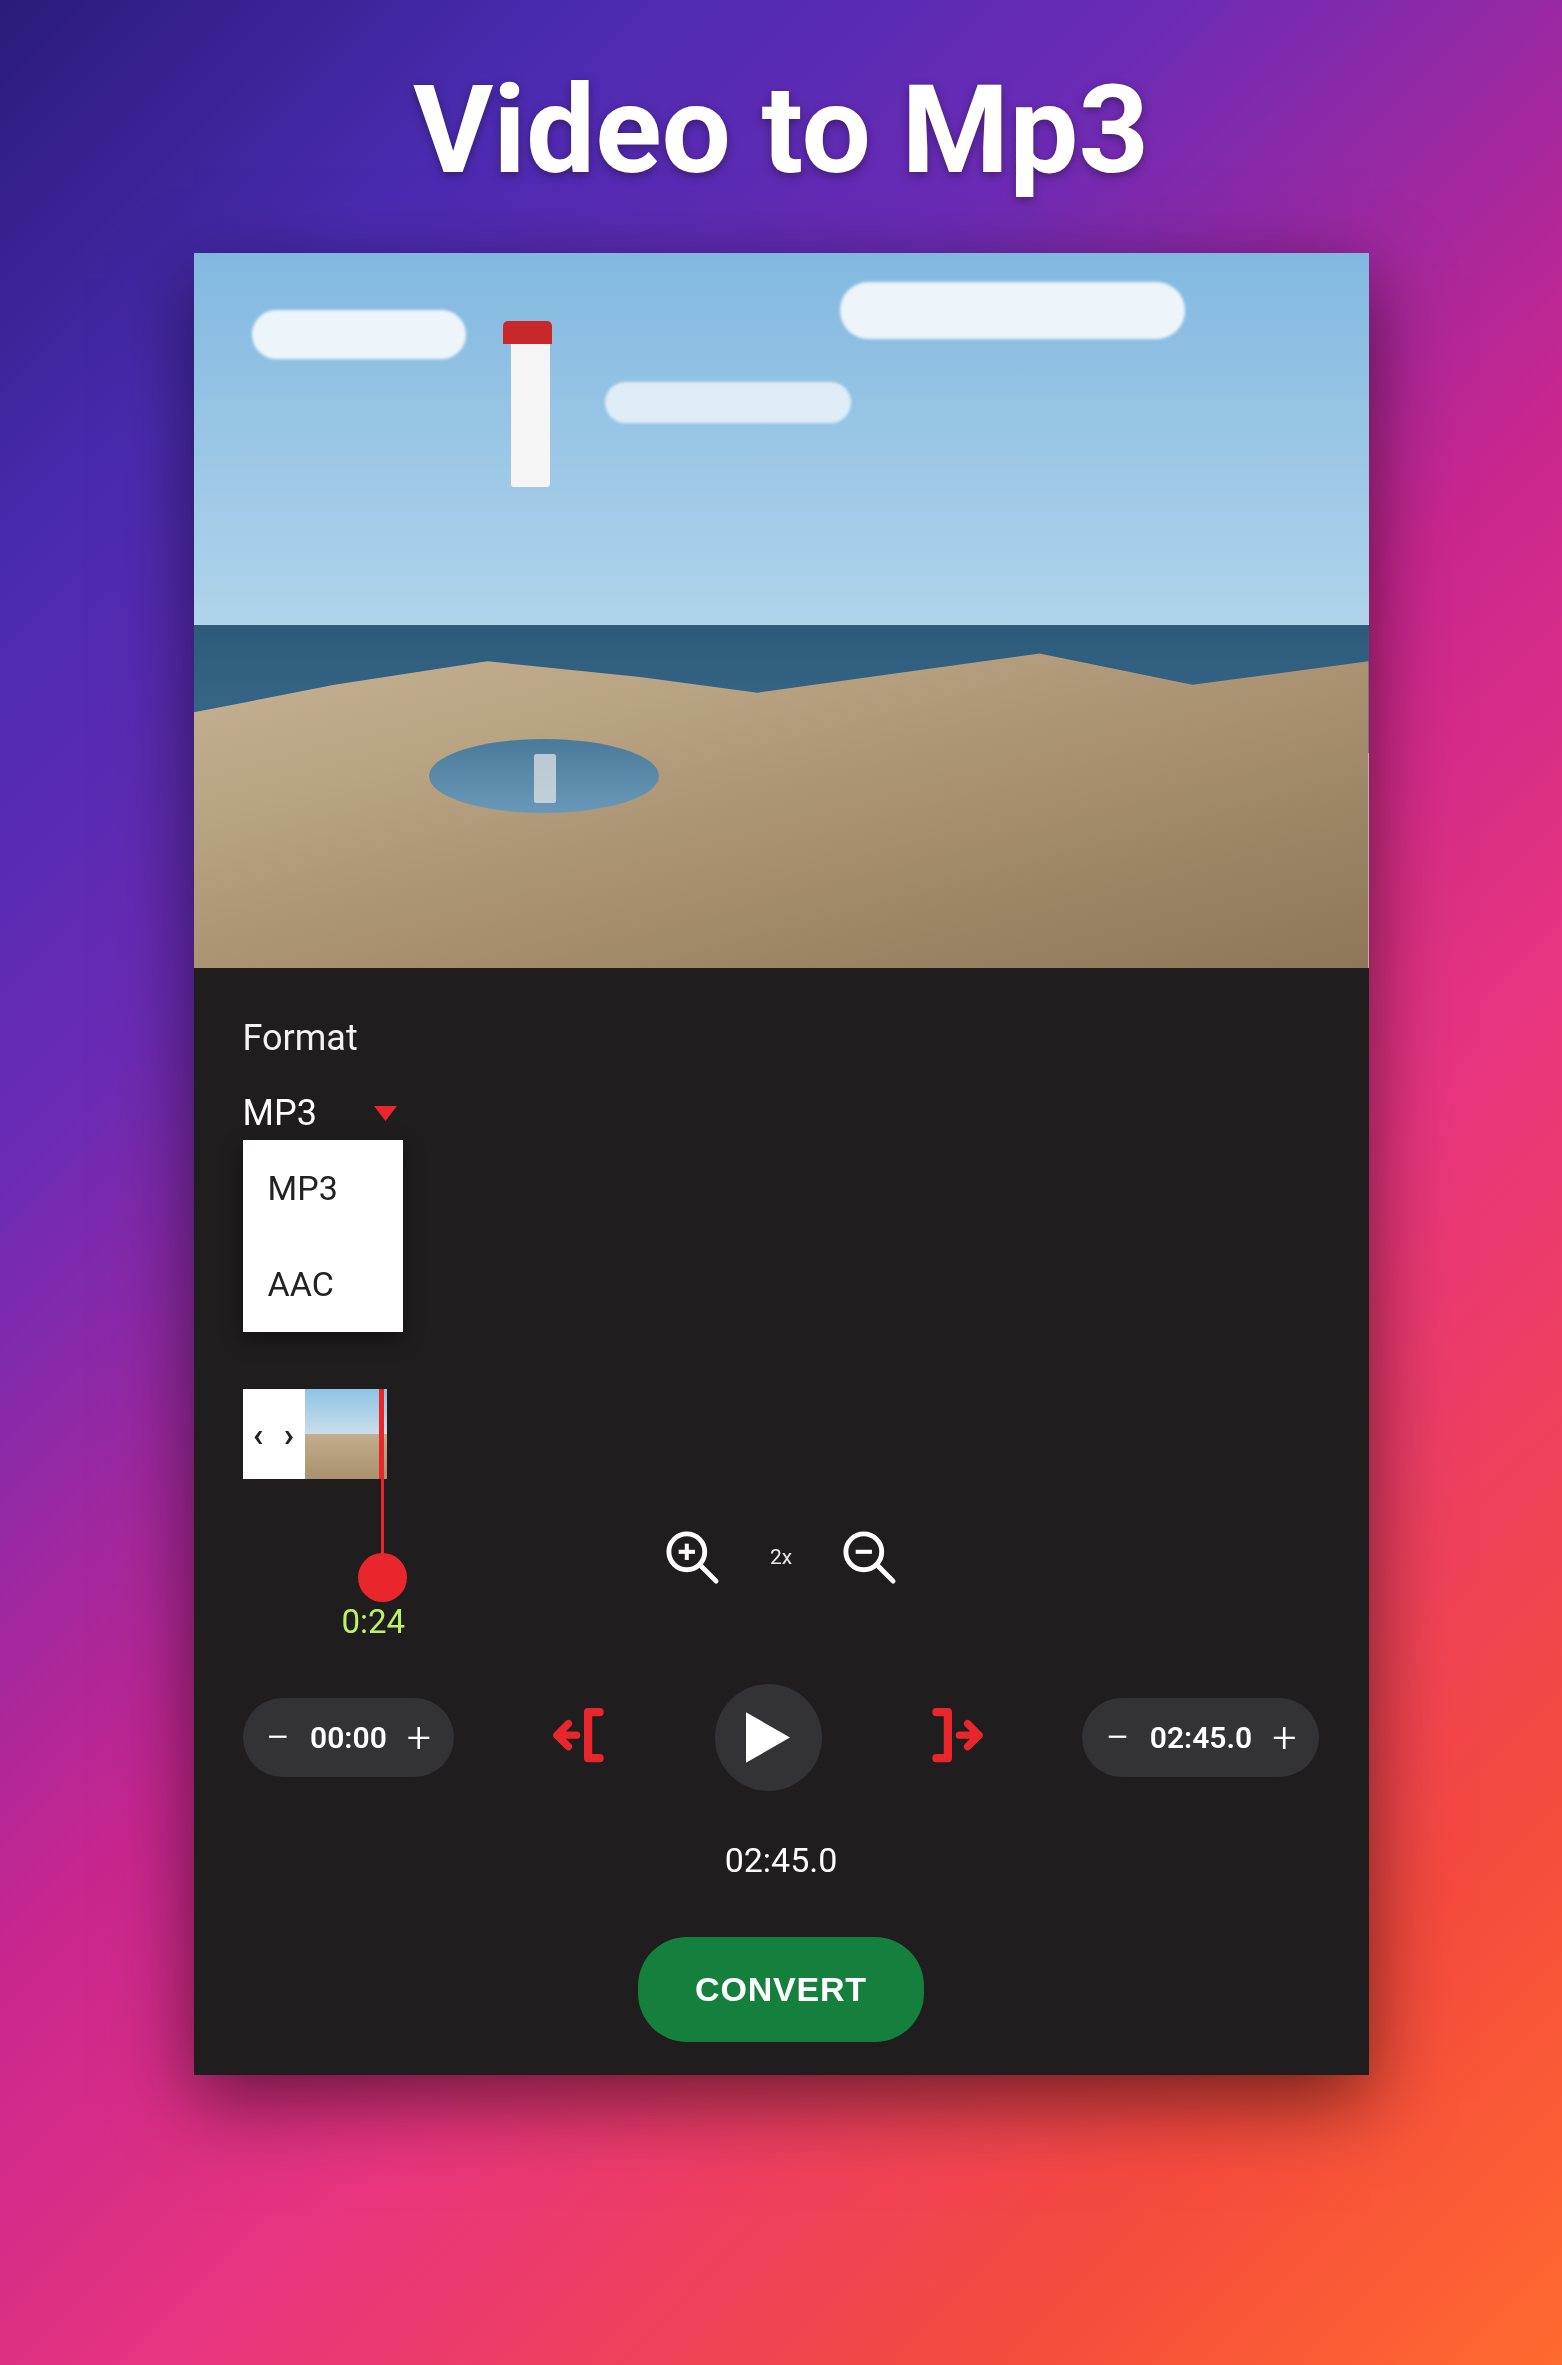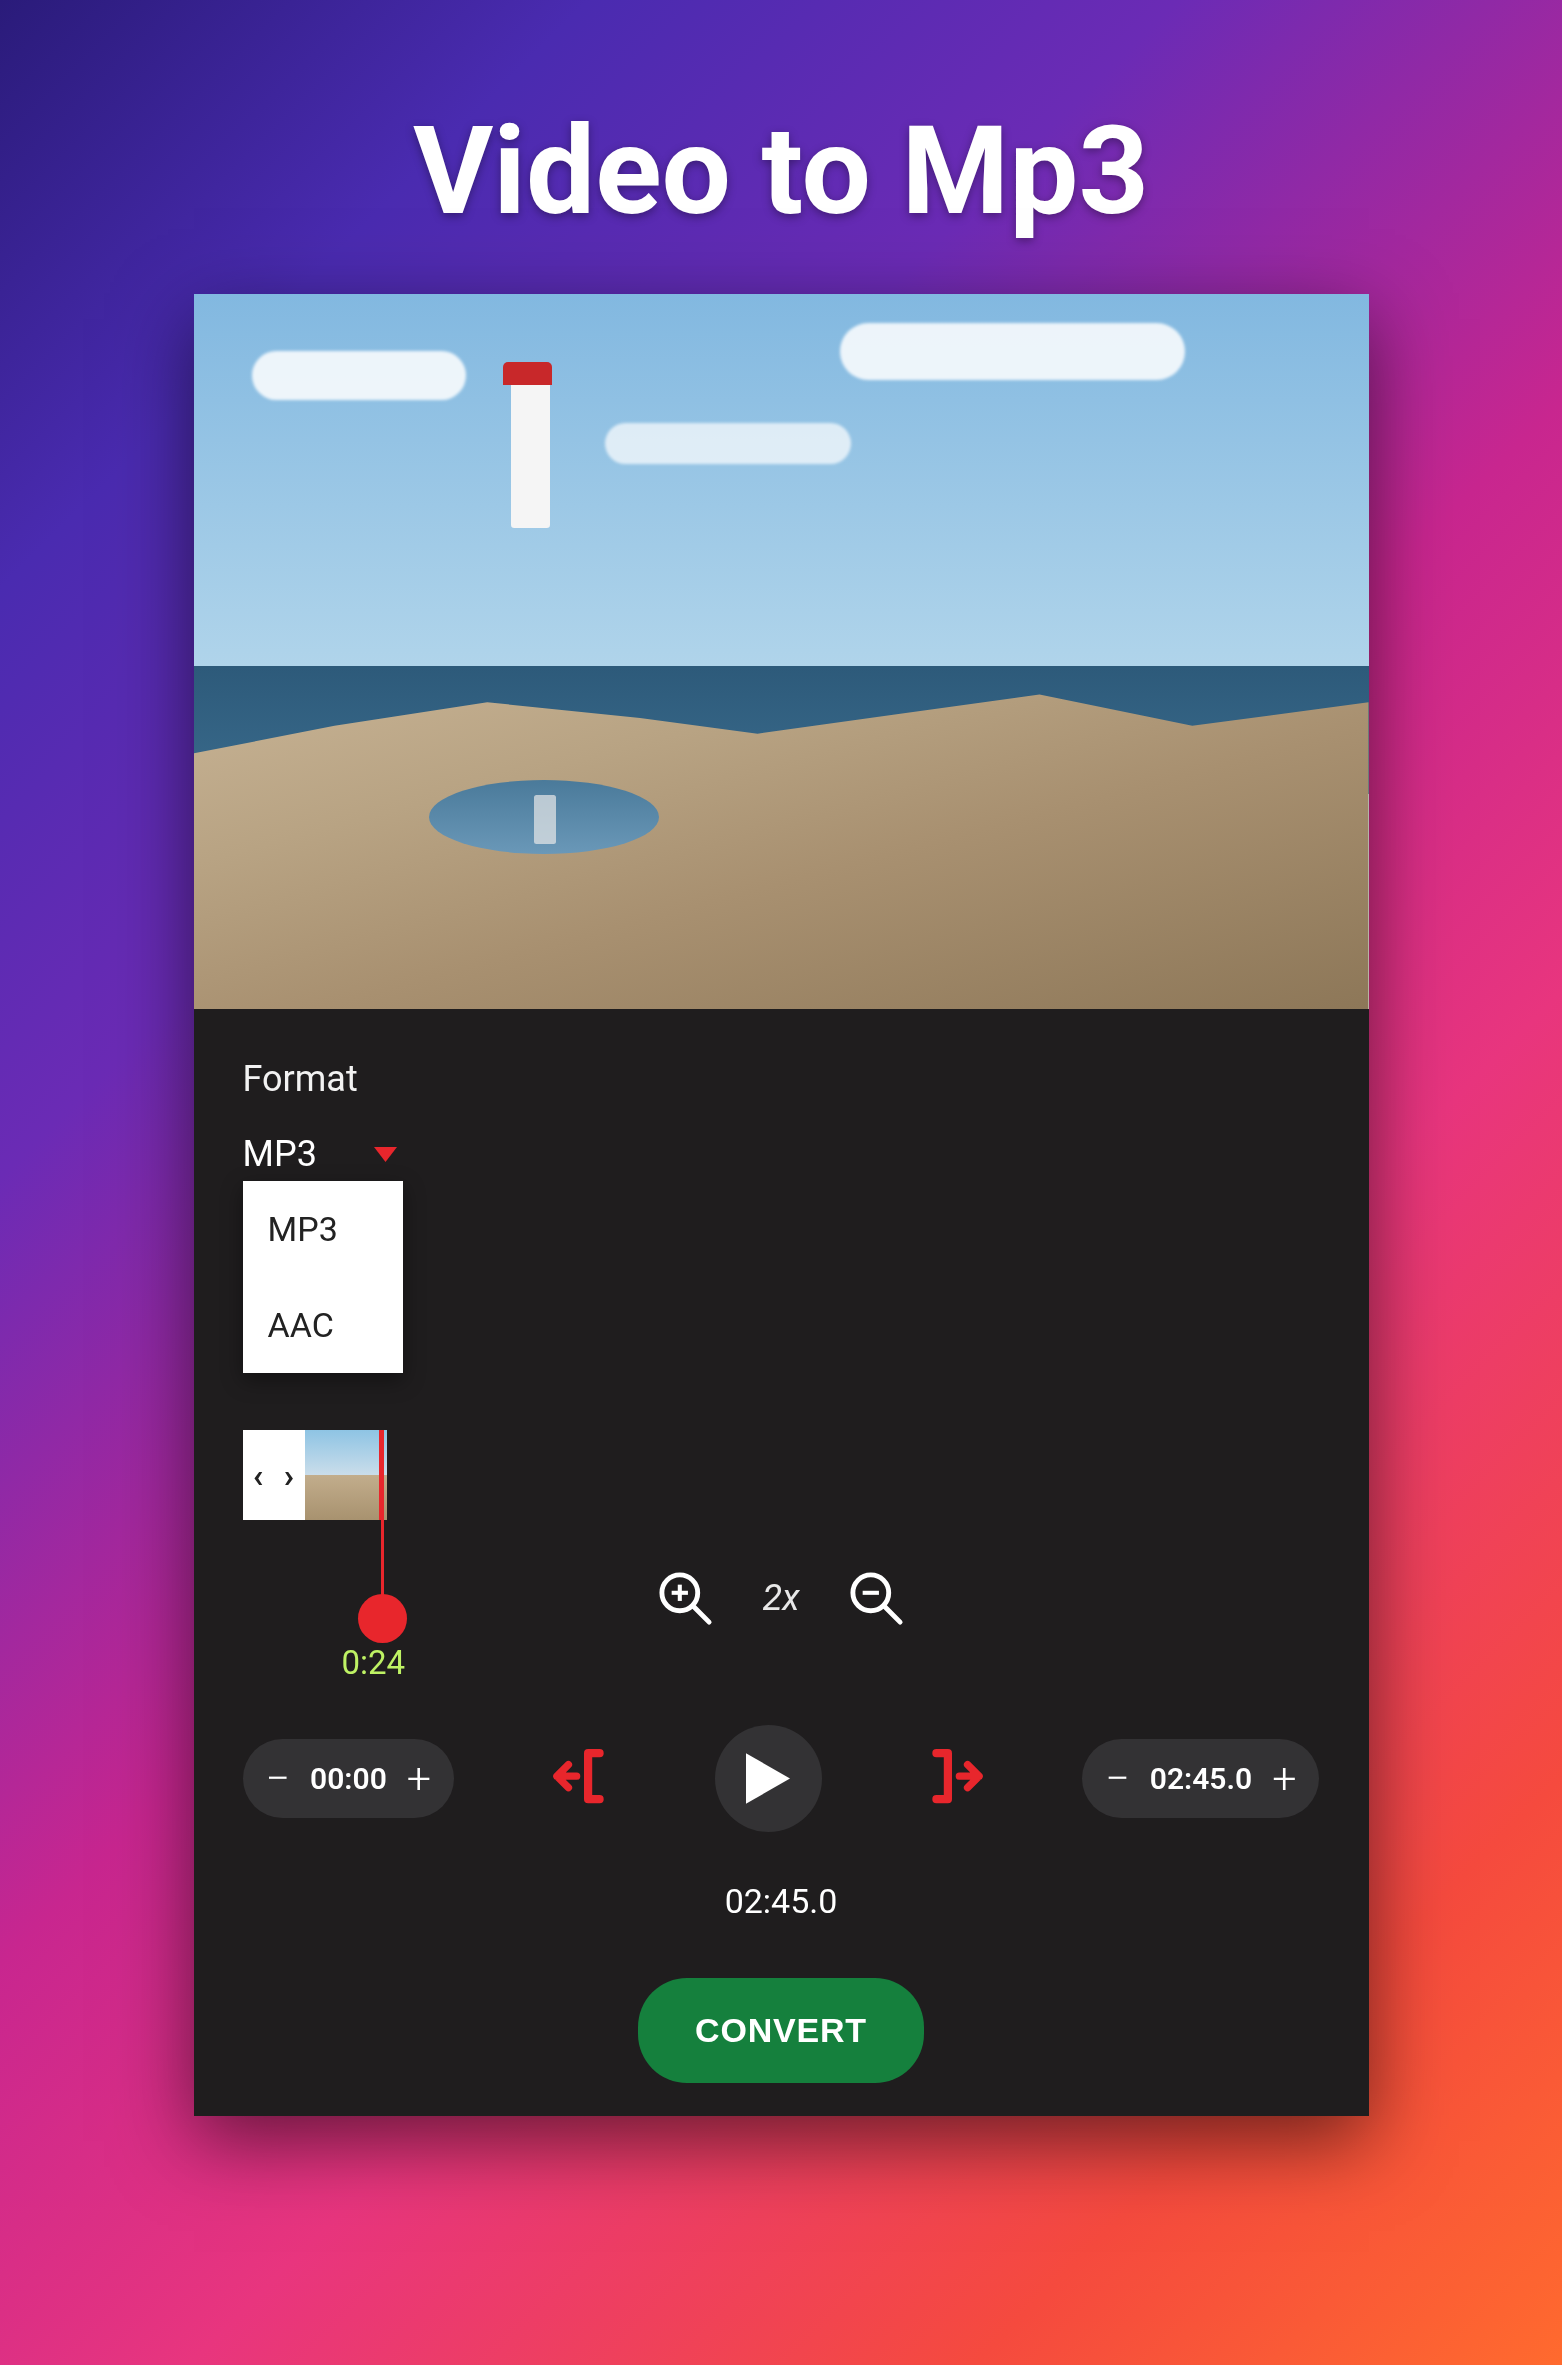--- a/index.html
+++ b/index.html
@@ -9,21 +9,21 @@
   background: linear-gradient(135deg, #2a1b7a 0%, #4a2bb0 15%, #6b2bb5 30%, #c8268f 50%, #e8357e 65%, #f54a3e 85%, #ff6a2e 100%);
   font-family: -apple-system, BlinkMacSystemFont, "Segoe UI", Roboto, Arial, sans-serif;
   display: flex;
   flex-direction: column;
   align-items: center;
 }
 .page-title {
   color: #fff;
   font-size: 123px;
   font-weight: 700;
-  margin-top: 99px;
+  margin-top: 58px;
   text-shadow: 0 3.3px 10px rgba(0,0,0,0.35);
 }
 .device {
   width: 1175px;
   margin-top: 51px;
   background: #1f1d1e;
   box-shadow: 0 25px 74px rgba(0,0,0,0.55);
   display: flex;
   flex-direction: column;
 }
@@ -64,21 +64,21 @@
 .thumb .tsea { position:absolute; left:0; right:0; top:48%; height:20%; background:#3a6b8c;}
 .overflow-thumb { width:82px; height:90px; margin-left:0; position:relative; overflow:hidden; background: linear-gradient(#8ec4e4 0%, #caddea 50%, #c2ad8c 50%, #a8926f 100%);}
 
 .playhead { position:absolute; left:136px; top:0; height:90px; width:5px; background:#e8262c; z-index:5; }
 .playhead-line { position:absolute; left:138px; top:90px; width:3.3px; height:90px; background:#e8262c; }
 .playhead-dot { position:absolute; left:115px; top:164px; width:49px; height:49px; background:#e8262c; border-radius:50%; }
 
 .zoom-row { display:flex; align-items:center; justify-content:center; gap:49px; margin-top:41px; position:relative; height:74px;}
 .play-time { position:absolute; left:99px; top:82px; font-size:33px; color:#bef264;}
 .zoom-btn { width:57px; height:57px; cursor:pointer; }
-.zoom-label { font-size:36px; color:#e8e8e8;font-style:italic; }
+.zoom-label { font-size:21px; color:#e8e8e8; }
 
 .transport { display:flex; align-items:center; justify-content:space-between; margin-top:90px; gap:25px; }
 .time-pill { background:#333234; border-radius:49px; height:79px; padding:0 23px; display:flex; align-items:center; gap:20px; }
 .pm { color:#fff; font-size:43px; font-weight:300; cursor:pointer; user-select:none; line-height:1; }
 .pill-time { color:#fff; font-size:30px; font-weight:600; }
 .bracket { cursor:pointer; }
 .play-btn { width:107px; height:107px; border-radius:50%; background:#333234; display:flex; align-items:center; justify-content:center; cursor:pointer; }
 
 .duration { text-align:center; font-size:34px; margin-top:49px; color:#fff; }
 .convert-wrap { display:flex; justify-content:center; margin-top:57px; padding-bottom:33px;}

